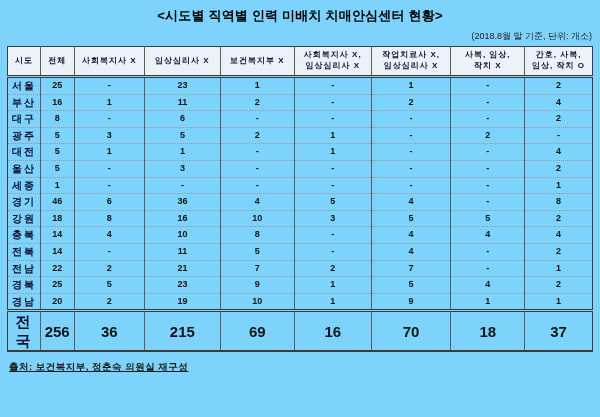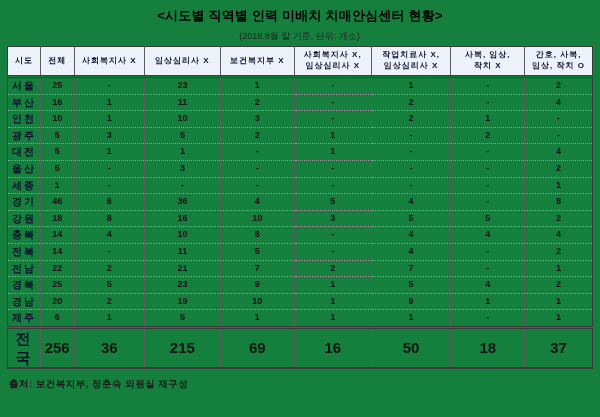--- a/index.html
+++ b/index.html
@@ -1,34 +1,34 @@
 <!DOCTYPE html>
 <html><head>
 <meta charset="utf-8">
 <style>
   html,body { margin:0; padding:0; background:#ffffff; }
   .page {
     position:relative;
     width:600px; height:417px;
-    background:#15803d;
+    background:#7dd3fc;
     font-family:"Liberation Sans", sans-serif;
     box-sizing:border-box;
     padding:4px 7px 0 7px;
     color:#111;
   }
   .title {
     text-align:center;
     font-weight:bold;
     font-size:13px;
     letter-spacing:0.2px;
     margin-top:3px;
     color:#000;
   }
   .subtitle {
-    text-align:center;
+    text-align:right;
     font-size:9px;
     color:#222;
     margin:5px 1px 3px 0;
   }
   table.status {
     width:100%;
     border-collapse:collapse;
     table-layout:fixed;
     border:1.5px solid #3c3c3c;
     border-bottom-width:2px;
@@ -72,20 +72,21 @@
     height:19px;
     line-height:19px;
     font-size:15px;
   }
   .source {
     font-size:9.5px;
     font-weight:bold;
     color:#1a1a1a;
     margin:9px 0 0 2px;
     letter-spacing:0.5px;
+    text-decoration:underline;
   }
 </style>
 </head>
 <body>
 
 <div class="page">
   <div class="title">&lt;시도별 직역별 인력 미배치 치매안심센터 현황&gt;</div>
   <div class="subtitle">(2018.8월 말 기준, 단위: 개소)</div>
   <table class="status">
     <colgroup>
@@ -133,29 +134,29 @@
           <td>16</td>
           <td>1</td>
           <td>11</td>
           <td>2</td>
           <td>-</td>
           <td>2</td>
           <td>-</td>
           <td>4</td>
         </tr>
         <tr>
-          <th class="region">인천</th>
-          <td>10</td>
-          <td>1</td>
-          <td>10</td>
-          <td>3</td>
-          <td>-</td>
-          <td>2</td>
-          <td>1</td>
-          <td>-</td>
+          <th class="region">대구</th>
+          <td>8</td>
+          <td>-</td>
+          <td>6</td>
+          <td>-</td>
+          <td>-</td>
+          <td>-</td>
+          <td>-</td>
+          <td>2</td>
         </tr>
         <tr>
           <th class="region">광주</th>
           <td>5</td>
           <td>3</td>
           <td>5</td>
           <td>2</td>
           <td>1</td>
           <td>-</td>
           <td>2</td>
@@ -262,40 +263,29 @@
         </tr>
         <tr>
           <th class="region">경남</th>
           <td>20</td>
           <td>2</td>
           <td>19</td>
           <td>10</td>
           <td>1</td>
           <td>9</td>
           <td>1</td>
-          <td>1</td>
-        </tr>
-        <tr>
-          <th class="region">제주</th>
-          <td>6</td>
-          <td>1</td>
-          <td>5</td>
-          <td>1</td>
-          <td>1</td>
-          <td>1</td>
-          <td>-</td>
           <td>1</td>
         </tr>
         <tr class="total-row">
           <th class="region">전국</th>
           <td>256</td>
           <td>36</td>
           <td>215</td>
           <td>69</td>
           <td>16</td>
-          <td>50</td>
+          <td>70</td>
           <td>18</td>
           <td>37</td>
         </tr>
       </tbody>
   </table>
   <div class="source">출처: 보건복지부, 정춘숙 의원실 재구성</div>
 </div>
 
 </body></html>

